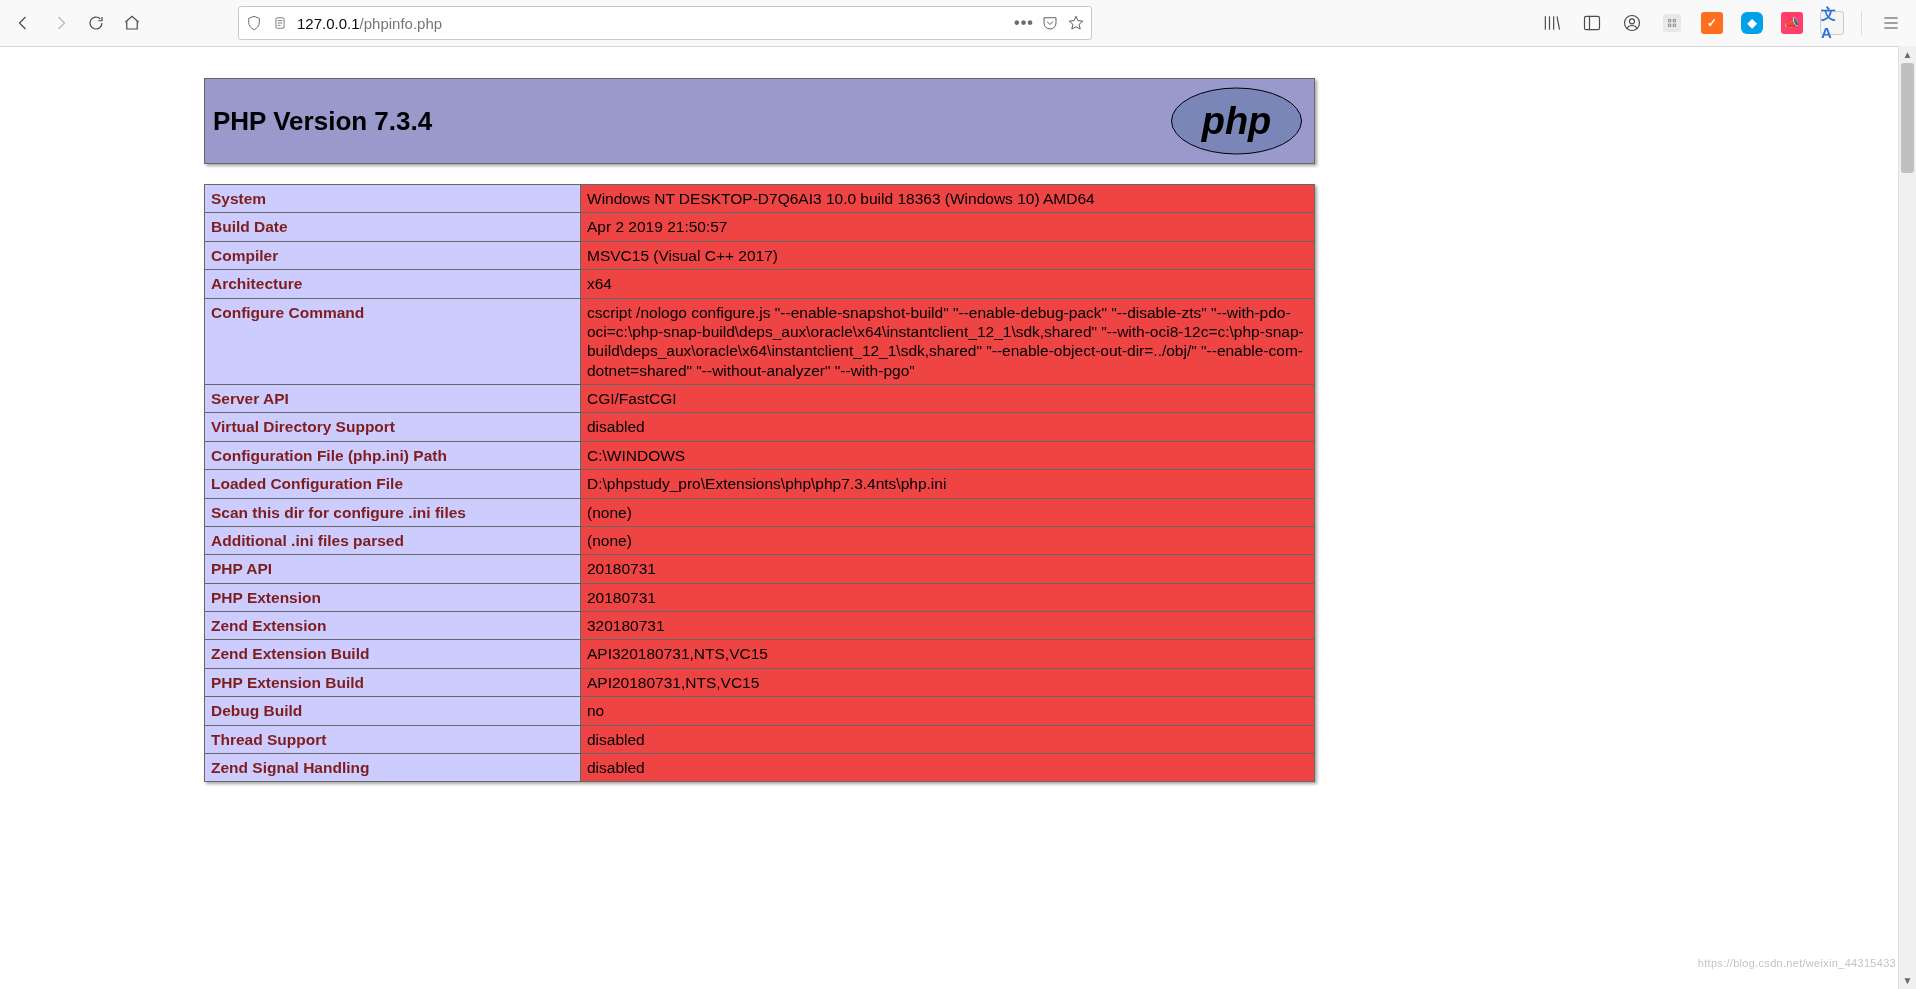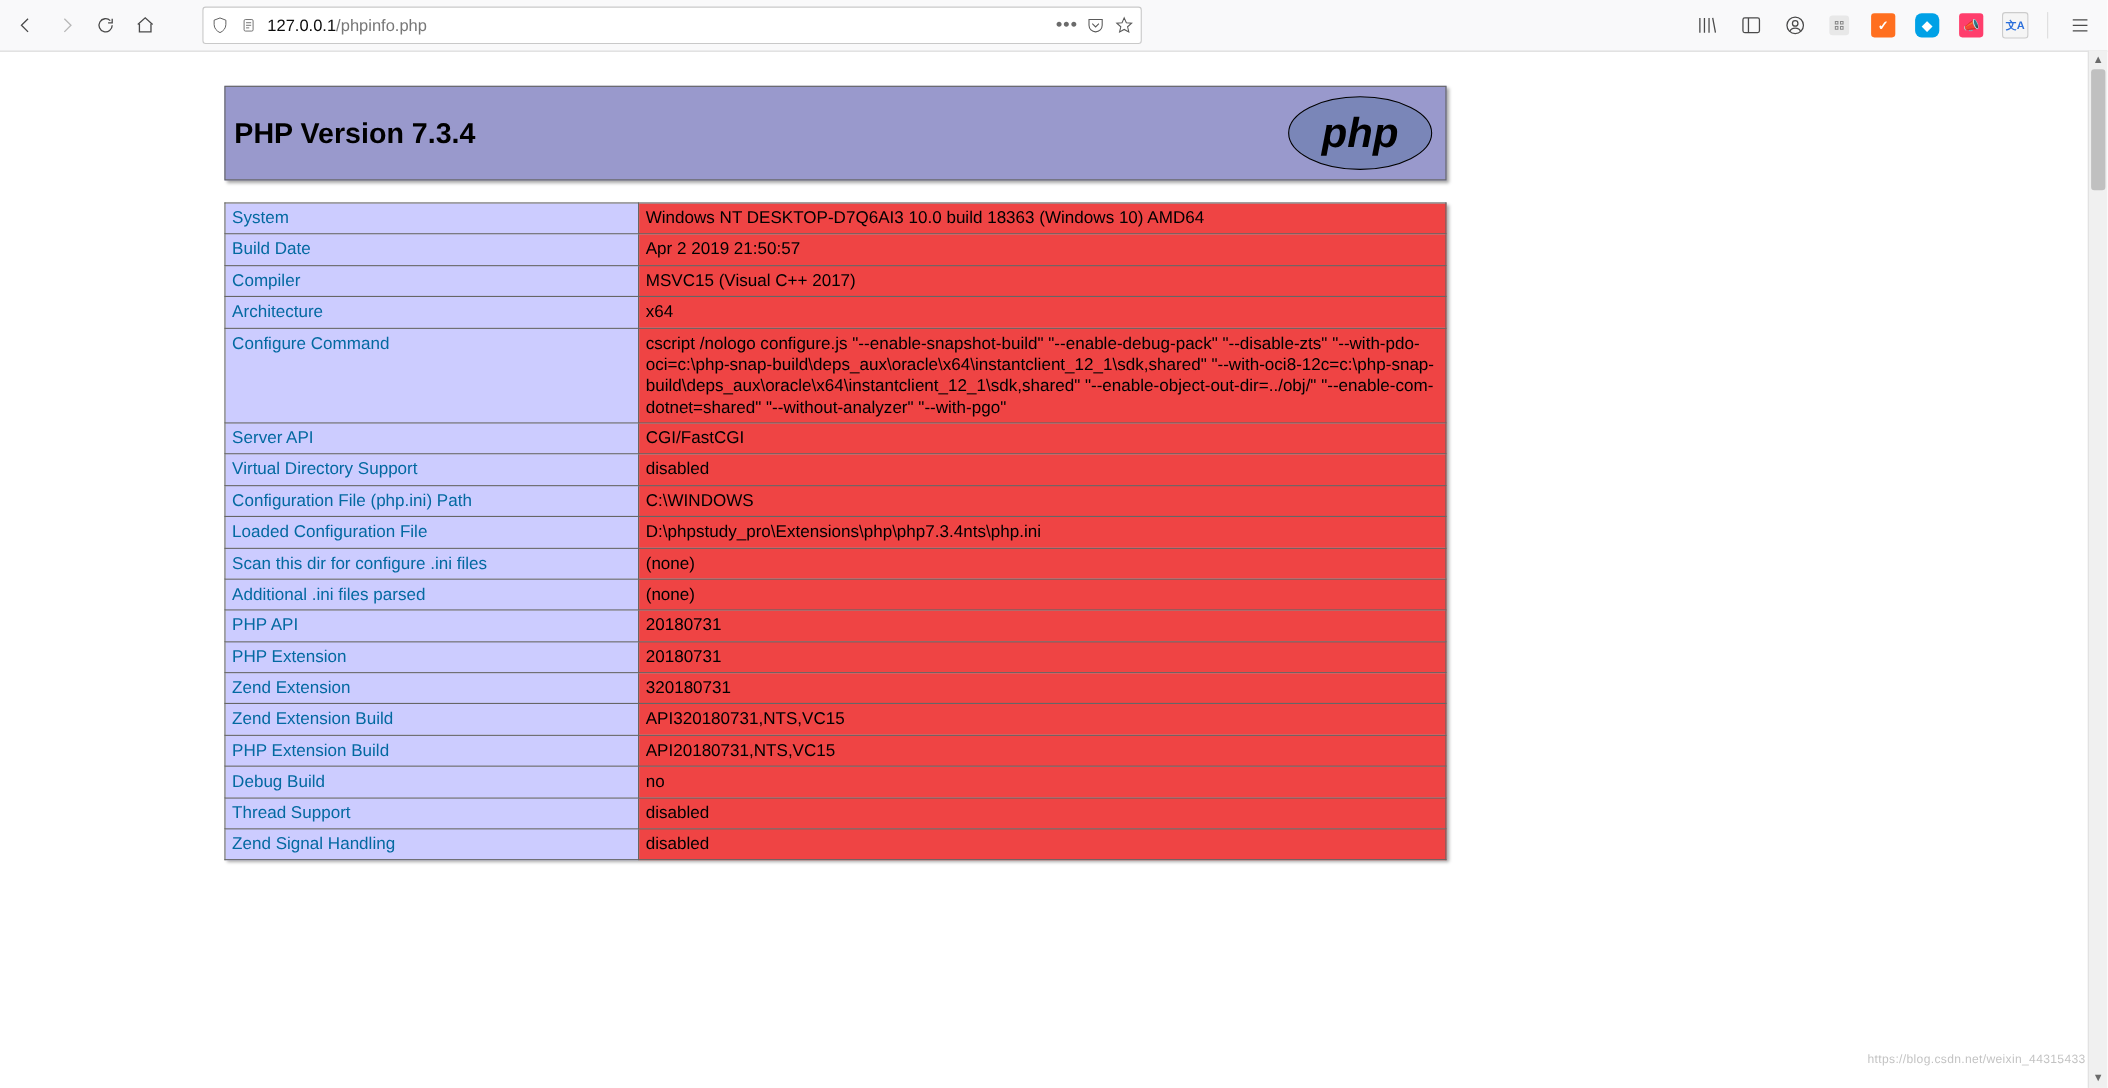--- a/index.html
+++ b/index.html
@@ -6,21 +6,21 @@
   body { background:#fff; width:1916px; height:989px; overflow:hidden; position:relative; }
 
   
   .browser-bar { display:flex; align-items:center; height:46px; padding:0 6px;
                  border-bottom:1px solid #d7d7d7; background:#f9f9fa; }
   .nav-group { display:flex; align-items:center; gap:4px; padding-left:2px; }
   .nav-btn { width:32px; height:32px; display:flex; align-items:center; justify-content:center;
              border-radius:4px; color:#4a4a4a; }
   .nav-btn.disabled { color:#b8b8b8; }
   .nav-btn svg { stroke:currentColor; stroke-width:1.6; fill:none; }
-  .address-bar { flex:0 0 840px; margin-left:36px; display:flex; align-items:center;
+  .address-bar { flex:0 0 840px; margin-left:90px; display:flex; align-items:center;
                  height:32px; border:1px solid #c9c9c9; border-radius:3px;
                  background:#fff; padding:0 6px; gap:8px; }
   .url-text { flex:1; font-size:15px; color:#777; }
   .url-host { color:#0b0b0b; }
   .addr-icon { width:18px; height:18px; display:flex; align-items:center; justify-content:center;
                color:#5a5a5a; }
   .addr-icon svg { stroke:currentColor; stroke-width:1.3; fill:none; }
   .right-icons { margin-left:auto; display:flex; align-items:center; gap:14px; padding-right:6px; }
   .toolbar-icon { width:26px; height:26px; display:flex; align-items:center; justify-content:center;
                   color:#4a4a4a; }
@@ -45,21 +45,21 @@
                 box-shadow:2px 2px 3px rgba(0,0,0,.35); }
   .php-title { font-size:26px; font-weight:700; color:#000; }
   .php-logo { width:135px; height:70px; }
 
   
   .info-table { width:1111px; border-collapse:collapse; margin-top:20px;
                 border:1px solid #666; background:#fff;
                 box-shadow:2px 2px 3px rgba(0,0,0,.35); }
   .info-table td { border:1px solid #666; padding:4px 6px; font-size:15.5px;
                    vertical-align:top; line-height:1.25; }
-  .info-table td.k { width:363px; background:#ccccff; font-weight:400; color:#0369a1; }
+  .info-table td.k { width:363px; background:#ccccff; font-weight:700; color:#7f1d1d; }
   .info-table td.v { background:#ef4444; color:#000; }
 
   
   .scroll-track   { position:absolute; top:46px; right:0; width:17px; bottom:0;
                     background:#f0f0f0; border-left:1px solid #e0e0e0; }
   .scroll-btn     { height:17px; display:flex; align-items:center; justify-content:center;
                     color:#6b6b6b; font-size:10px; }
   .scroll-thumb   { position:absolute; top:17px; right:2px; width:13px; height:110px;
                     background:#c0c0c0; border-radius:3px; }
 
@@ -156,21 +156,21 @@
     <div class="toolbar-icon">
         <div class="ext-ic ext-orange">✓</div>
       </div>
     <div class="toolbar-icon">
         <div class="ext-ic ext-blue">◆</div>
       </div>
     <div class="toolbar-icon">
         <div class="ext-ic ext-pink">📣</div>
       </div>
     <div class="toolbar-icon">
-        <div class="ext-ic ext-trans" style="color:#2b6fdb;font-size:10px;">文A</div>
+        <div class="ext-ic ext-trans" style="color:#2b6fdb;font-size:15px;">文A</div>
       </div>
     <div class="vsep"></div>
     <div class="toolbar-icon">
       <svg width="20" height="20" viewBox="0 0 24 24">
           <path d="M4 6h16M4 12h16M4 18h16"></path>
         </svg>
     </div>
   </div>
 </div>
 

